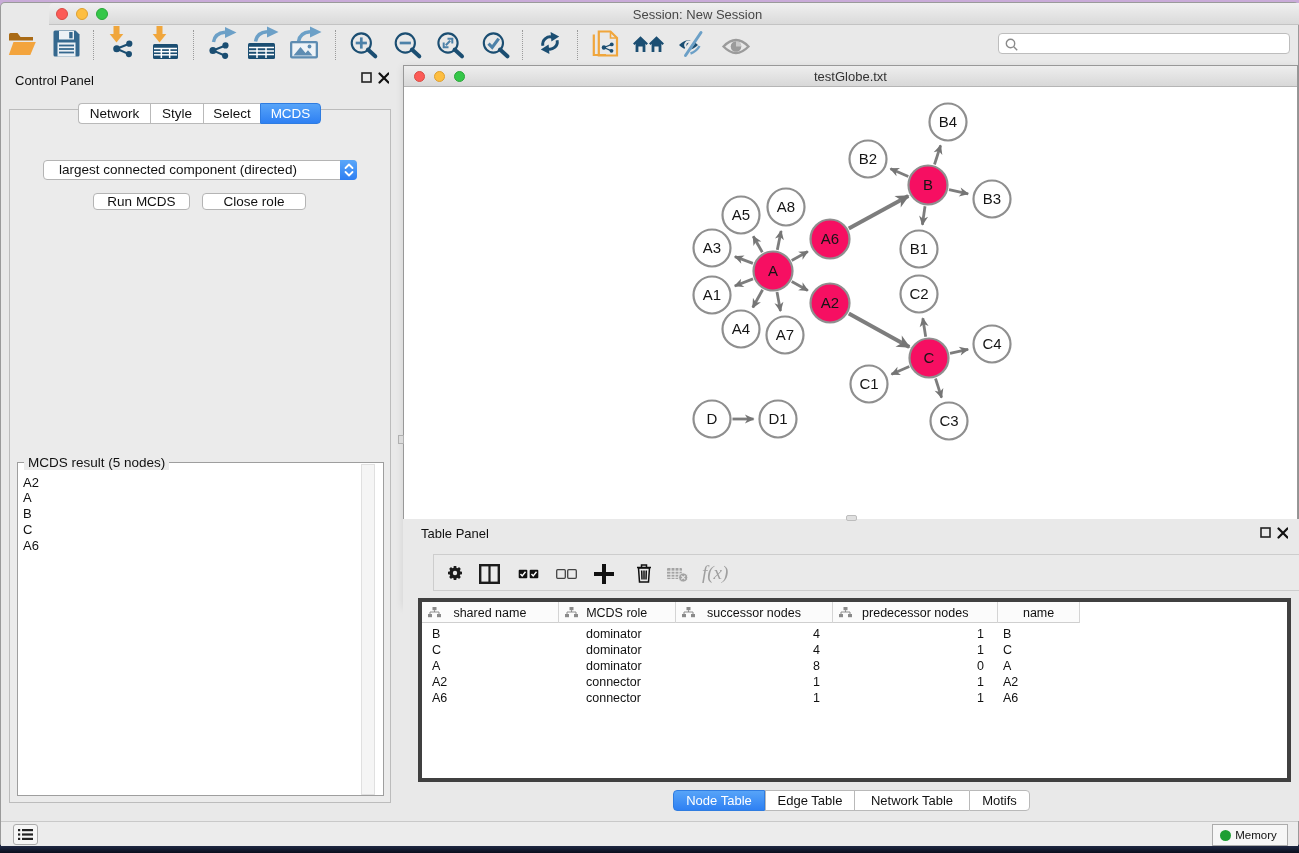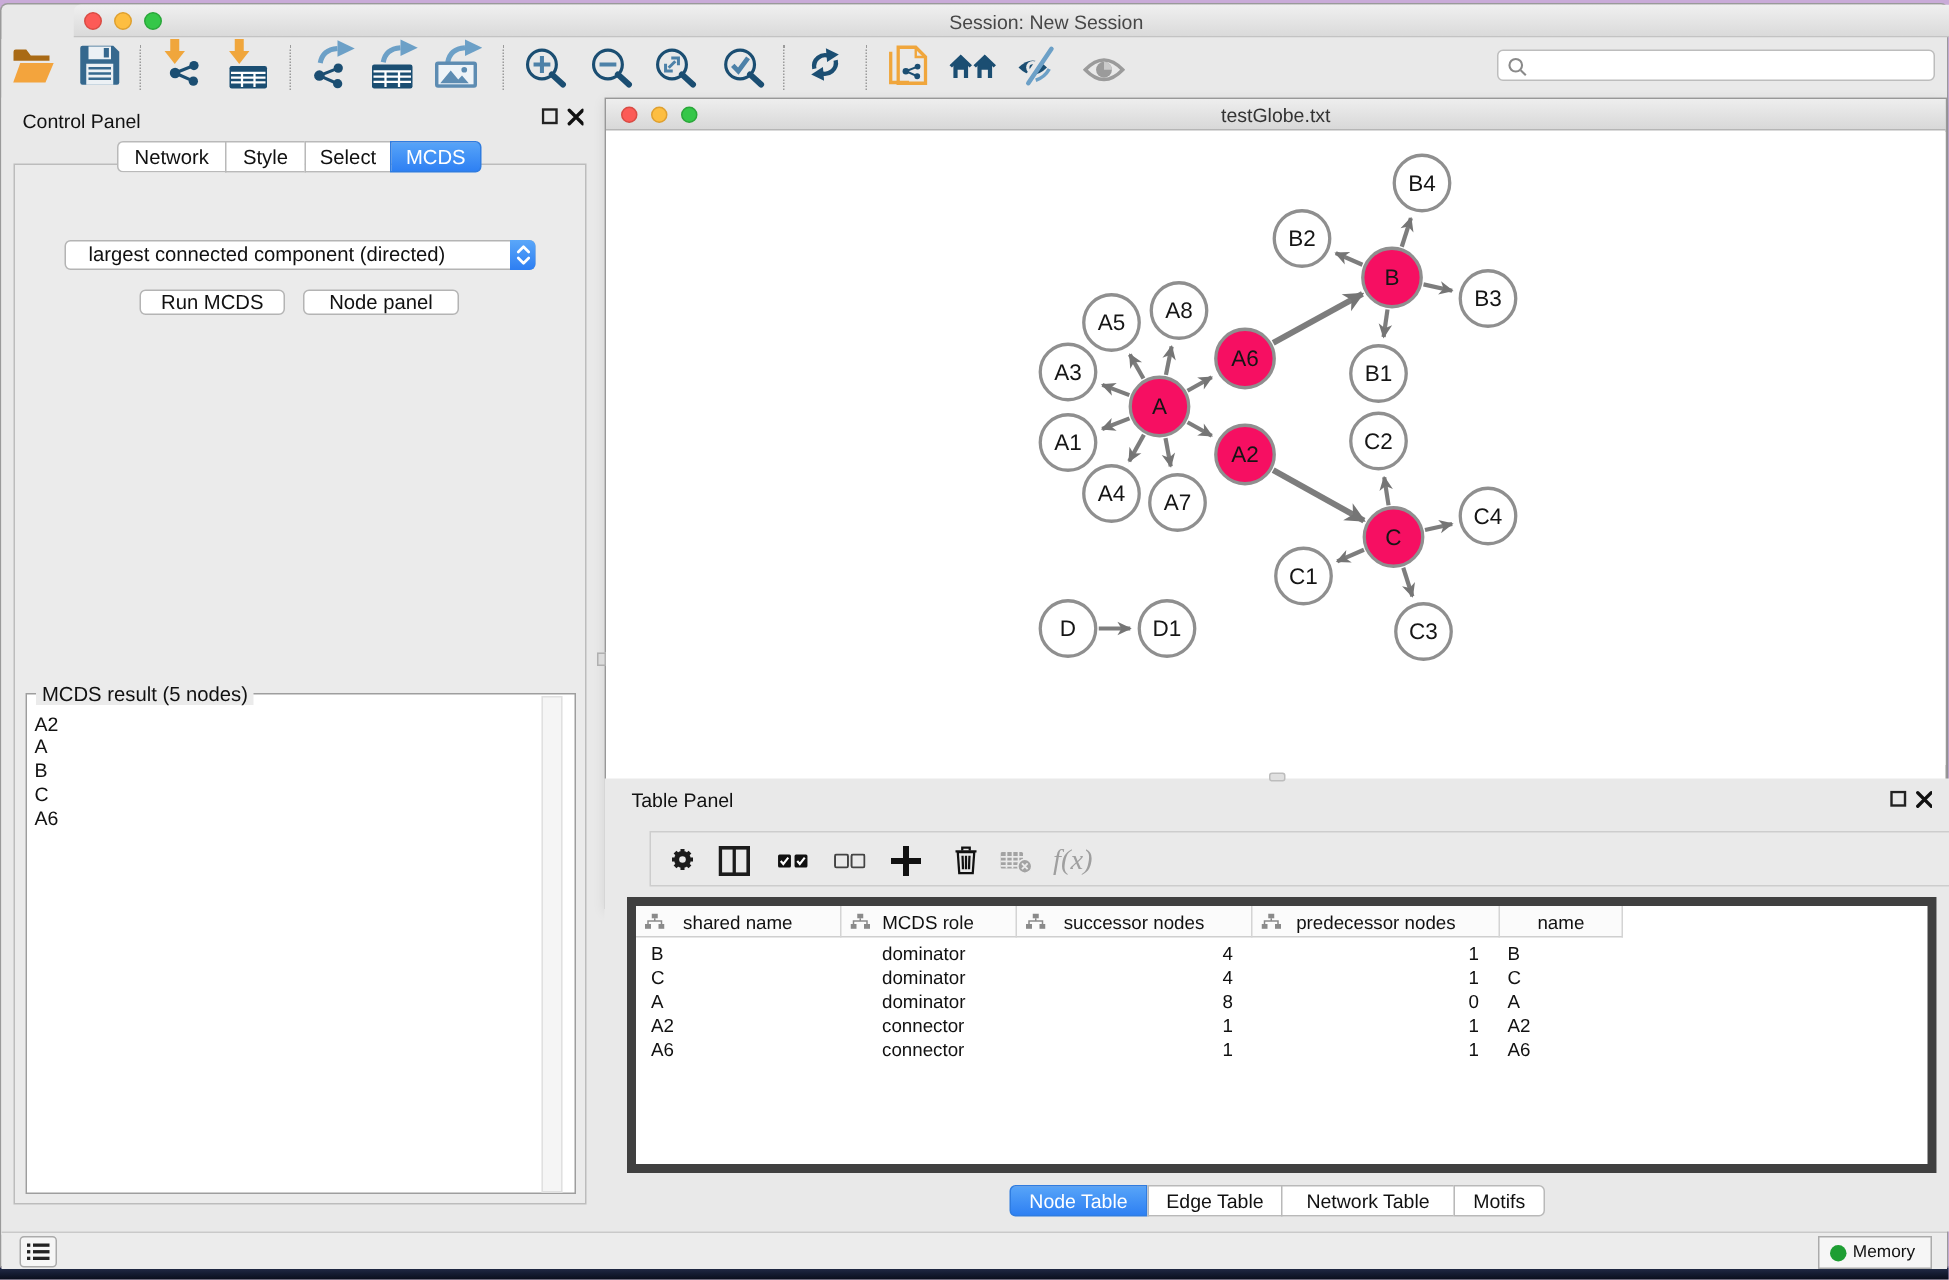--- a/index.html
+++ b/index.html
@@ -17,21 +17,21 @@
 #title-text{position:absolute;top:4px;width:100%;text-align:center;font-size:13px;color:#474747;}
 #toolbar{position:absolute;left:0;top:23px;width:100%;height:39px;background:#e9e9e9;}
 .tsep{position:absolute;top:4px;height:30px;width:0;border-left:1px dotted #9b9b9b;}
 #searchbox{position:absolute;left:997px;top:7px;width:292px;height:21px;background:#fff;
  border:1px solid #bdbdbd;border-radius:4px;}
 #content{position:absolute;left:0;top:62px;width:100%;height:758px;background:#e9e9e9;}
 
 #cpanel{position:absolute;left:0;top:0;width:396px;height:758px;background:#e9e9e9;}
 #cp-title{position:absolute;left:14px;top:8px;font-size:13px;color:#111;}
 .panel-btns{position:absolute;top:7px;}
-#cp-tabs{position:absolute;left:77px;top:29px;height:38px;display:flex;z-index:3;}
+#cp-tabs{position:absolute;left:77px;top:29px;height:38px;display:flex;z-index:3;align-items:center;}
 .seg{height:21px;border:1px solid #b9b9b9;border-right:none;background:#fff;
  font-size:13.5px;color:#111;display:flex;align-items:center;justify-content:center;padding:0;flex:none;}
 .seg:first-child{border-radius:4px 0 0 4px;}
 .seg:last-child{border-radius:0 4px 4px 0;border-right:1px solid #b9b9b9;}
 .seg.sel{background:linear-gradient(180deg,#57a4f8,#2e80f3);color:#fff;border-color:#2f7ce0 !important;border-right:1px solid #2f7ce0 !important;}
 #cp-body{position:absolute;left:8px;top:44px;width:382px;height:694px;
  background:#ebebeb;border:1px solid #bcbcbc;}
 #opt-label{position:absolute;left:0;top:72px;width:396px;text-align:center;font-size:13.5px;color:#111;}
 #dropdown{position:absolute;left:42px;top:95px;width:314px;height:20px;background:#fff;
  border:1px solid #b4b4b4;border-radius:4px;font-size:13.5px;color:#111;line-height:18px;padding-left:15px;}
@@ -50,21 +50,21 @@
 #nw-title{position:absolute;left:0;top:0;width:100%;height:21px;
  background:linear-gradient(180deg,#eeeeee,#d8d8d8);border-bottom:1px solid #b5b5b5;}
 #nw-title .tl{width:11px;height:11px;top:5px;}
 #nw-title-text{position:absolute;top:3px;width:100%;text-align:center;font-size:13px;color:#333;}
 #canvas{position:absolute;left:0;top:22px;width:893px;height:422px;background:#fff;}
 
 #tpanel{position:absolute;left:402px;top:454px;width:897px;height:302px;background:#e9e9e9;}
 #tp-title{position:absolute;left:18px;top:7px;font-size:13px;color:#111;}
 #tp-toolbar{position:absolute;left:14px;top:35px;width:873px;height:37px;background:#eaeaea;
  border:1px solid #cdcdcd;margin-left:16px;}
-#tgrid{position:absolute;left:15px;top:79px;width:873px;height:184px;background:#fff;border:6px solid #404040;}
+#tgrid{position:absolute;left:15px;top:79px;width:873px;height:184px;background:#fff;border:4px solid #404040;}
 #thead{position:absolute;left:0;top:0;width:658px;height:21px;background:#fbfbfb;border-bottom:1px solid #cfcfcf;display:flex;}
 .th{height:21px;border-right:1px solid #d4d4d4;display:flex;align-items:center;justify-content:center;
  font-size:12.5px;color:#111;position:relative;}
 .trow{position:absolute;font-size:12.5px;color:#111;height:16px;line-height:16px;}
 #tp-tabs{position:absolute;left:270px;top:271px;height:21px;display:flex;}
 
 #statusbar{position:absolute;left:0;top:818px;width:100%;height:25px;background:#ececec;border-top:1px solid #c9c9c9;}
 #sb-btn{position:absolute;left:12px;top:2px;width:25px;height:21px;background:#f6f6f6;border:1px solid #ababab;border-radius:3px;}
 #mem-btn{position:absolute;right:10px;top:2px;width:76px;height:22px;background:#f6f6f6;border:1px solid #ababab;
  font-size:11.5px;color:#111;line-height:20px;text-align:center;padding-left:12px;}
@@ -224,21 +224,21 @@
       </div>
       <div id="dropdown">largest connected component (directed)
         <div id="dd-btn">
             <svg width="12" height="14" viewBox="0 0 12 14">
               <path d="M2.5 5 L6 1.5 L9.5 5" fill="none" stroke="#fff" stroke-width="1.8" stroke-linejoin="round" stroke-linecap="round"></path>
               <path d="M2.5 9 L6 12.5 L9.5 9" fill="none" stroke="#fff" stroke-width="1.8" stroke-linejoin="round" stroke-linecap="round"></path>
             </svg>
           </div>
       </div>
       <div class="pbtn" style="left:92px;width:97px;">Run MCDS</div>
-      <div class="pbtn" style="left:201px;width:104px;">Node panel</div>
+      <div class="pbtn" style="left:201px;width:104px;">Close role</div>
       <div id="mcds-box">
         <div id="mcds-label">MCDS result (5 nodes)</div>
         <div id="mcds-list">A2<br>A<br>B<br>C<br>A6</div>
         <div id="mcds-scroll"></div>
       </div>
     </div>
     <div id="netwin">
       <div id="nw-title">
         <div class="tl" style="left:10px;background:#fc5b57;border:0.5px solid #d94c44;"></div>
         <div class="tl" style="left:30px;background:#fdbe41;border:0.5px solid #dfa02f;"></div>

